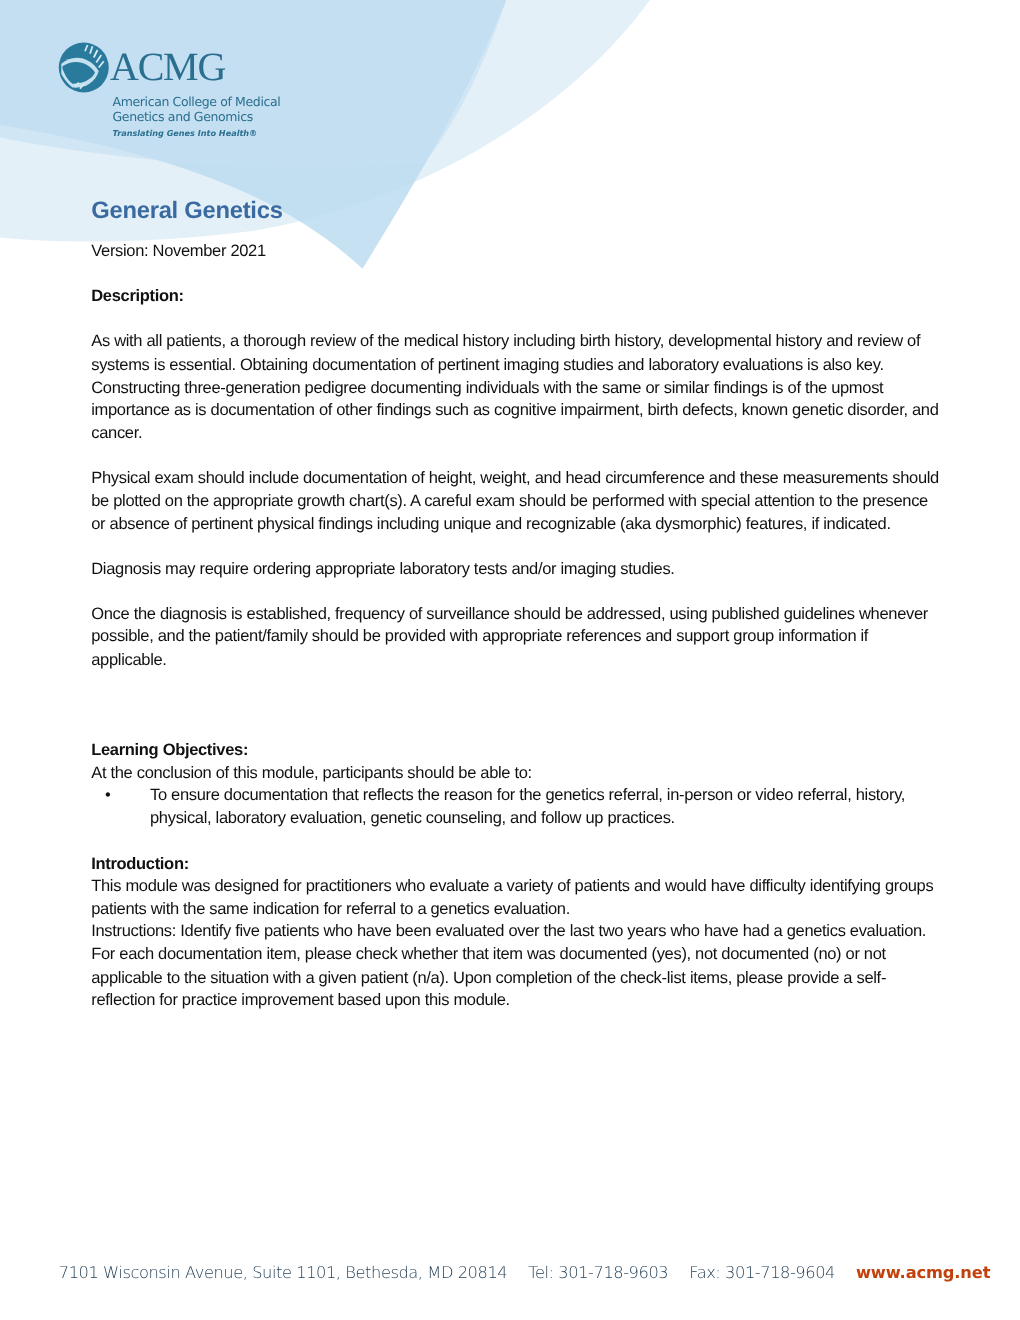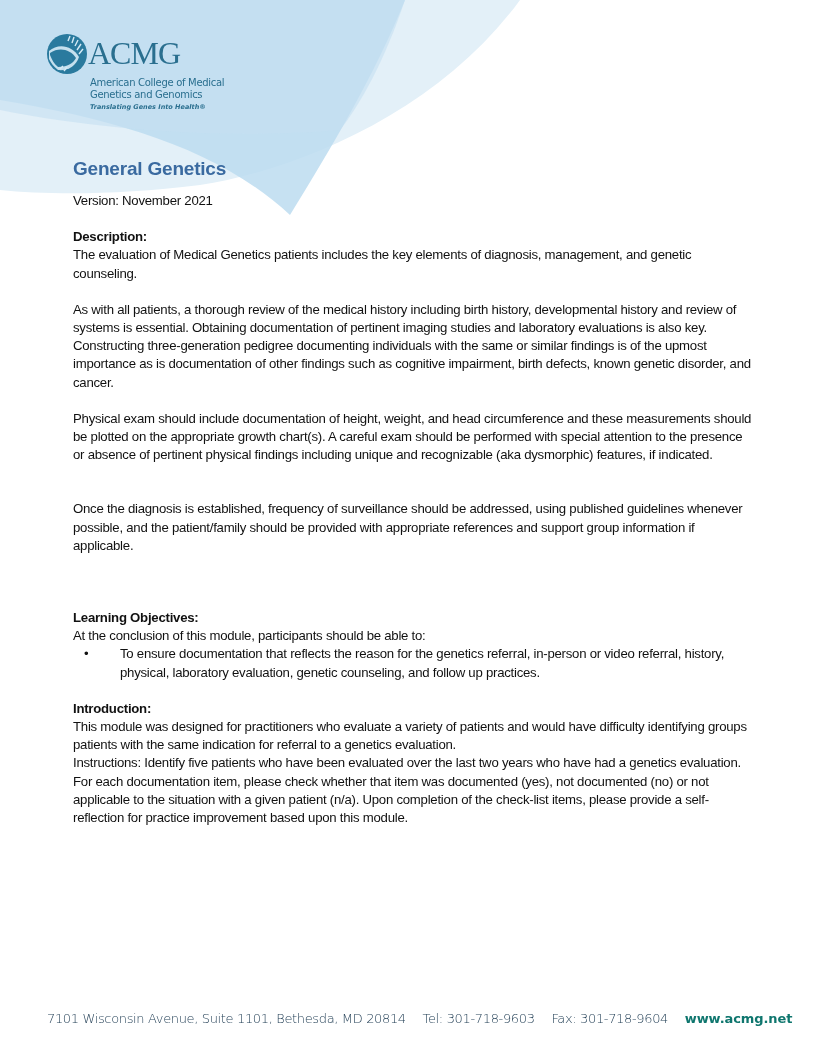--- a/index.html
+++ b/index.html
@@ -38,21 +38,21 @@
   .gap { height: 18px; }
   ul { margin: 0; padding-left: 47px; list-style: none; }
   li { position: relative; }
   li .bullet { position: absolute; left: -36px; top: 0; }
   .footer {
     position: absolute; left: 47px; top: 1011px; z-index: 2;
     font-family: "DejaVu Sans", sans-serif; font-size: 13px; color: #1e3b52;
     white-space: nowrap; letter-spacing: -0.35px; font-weight: 300;
   }
   .footer span { margin-right: 13px; }
-  .footer .web { font-weight: bold; color: #0f766e; margin-right: 0; letter-spacing: -0.1px; }
+  .footer .web { font-weight: bold; color: #c2410c; margin-right: 0; letter-spacing: -0.1px; }
 </style>
 </head>
 <body>
 
 <svg class="bg" viewBox="0 0 816 260" preserveAspectRatio="none">
   <path d="M0,0 L520,0 C440,110 300,170 200,185 C120,195 50,195 0,190 Z" fill="#e3f0f8"></path>
   <path d="M0,0 L405,0 C375,75 330,150 290,215 C220,150 120,120 0,100 Z" fill="#bcdcf0" opacity="0.85"></path>
   <path d="M0,0 L405,0 C385,60 360,105 340,130 C230,140 100,130 0,110 Z" fill="#c4e0f2" opacity="0.6"></path>
 </svg>
 
@@ -79,26 +79,26 @@
   <div class="logo-tag">Translating Genes Into Health®</div>
 </div>
 
 <div class="content">
   <h1 class="title">General Genetics</h1>
   <p class="version">Version: November 2021</p>
   <div class="gap"></div>
 
   <div>
     <p class="h">Description:</p>
-    <p>The evaluation of Medical Genetics patients includes the key elements of diagnosis, management, and genetic counseling.</p>
     <div class="gap"></div>
     <p>As with all patients, a thorough review of the medical history including birth history, developmental history and review of systems is essential. Obtaining documentation of pertinent imaging studies and laboratory evaluations is also key. Constructing three-generation pedigree documenting individuals with the same or similar findings is of the upmost importance as is documentation of other findings such as cognitive impairment, birth defects, known genetic disorder, and cancer.</p>
     <div class="gap"></div>
     <p>Physical exam should include documentation of height, weight, and head circumference and these measurements should be plotted on the appropriate growth chart(s). A careful exam should be performed with special attention to the presence or absence of pertinent physical findings including unique and recognizable (aka dysmorphic) features, if indicated.</p>
     <div class="gap"></div>
+    <p>Diagnosis may require ordering appropriate laboratory tests and/or imaging studies.</p>
     <div class="gap"></div>
     <p>Once the diagnosis is established, frequency of surveillance should be addressed, using published guidelines whenever possible, and the patient/family should be provided with appropriate references and support group information if applicable.</p>
     <div class="gap"></div>
     <div class="gap"></div>
   </div>
   <div class="gap"></div>
 
   <div>
     <p class="h">Learning Objectives:</p>
     <p>At the conclusion of this module, participants should be able to:</p>

